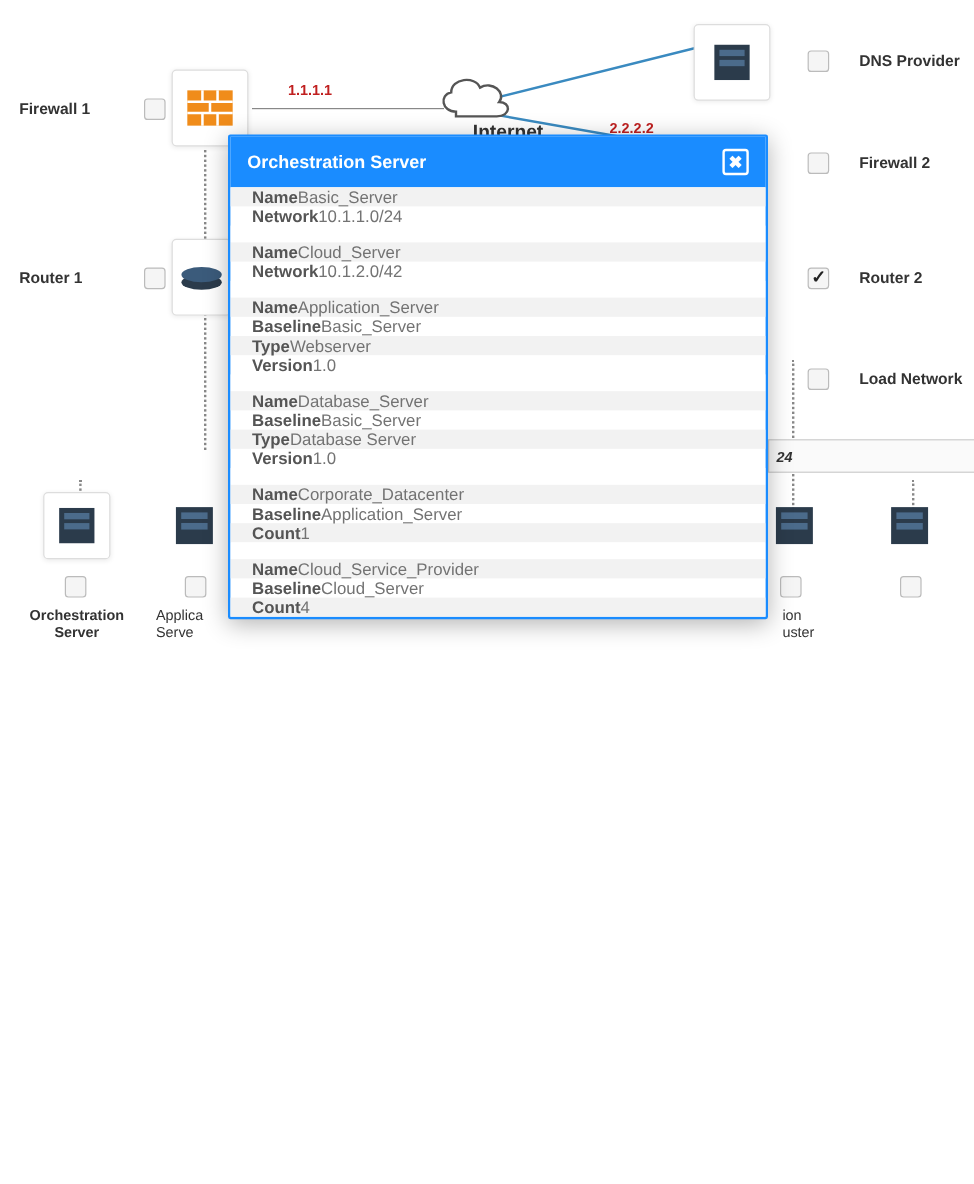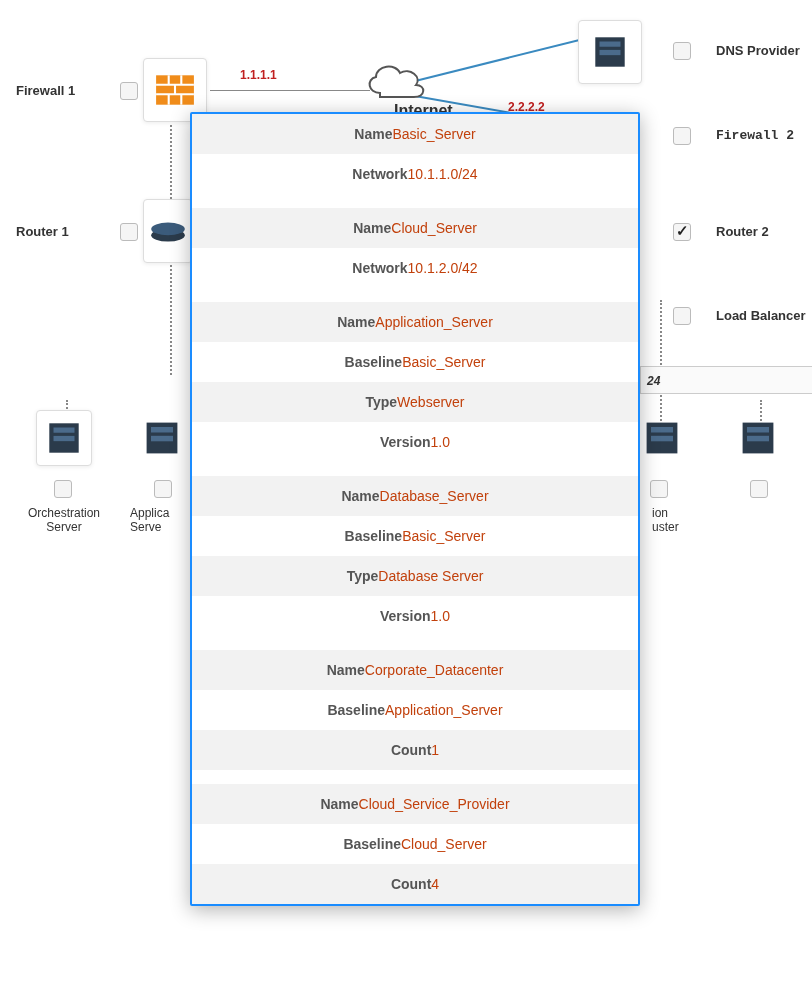--- a/index.html
+++ b/index.html
@@ -111,27 +111,27 @@
     display: flex; align-items:center; justify-content:center;
     font-size: 14px; font-weight: bold;
     cursor: pointer;
   }
   .dialog-body {
     max-height: 840px;
     overflow: hidden;
   }
   .row {
     display: flex;
-    justify-content: center;
-    padding: 12px 18px;
+    justify-content: flex-start;
+    padding: 0 18px;
     font-size: 14px;
   }
   .row.shaded { background: #f2f2f2; }
   .row .k { font-weight: bold; color: #555; }
-  .row .v { color: #c2410c; }
+  .row .v { color: #737373; }
   .gap { height: 14px; background: #fff; }
   .line {
     position: absolute;
     background: #3a8ac0;
     height: 2px;
     transform-origin: 0 0;
   }
   .line.gray { background: #888; height:1px;}
 </style>
 </head>
@@ -175,36 +175,36 @@
     <svg class="icon" viewBox="0 0 40 40">
         <rect x="6" y="6" width="28" height="28" fill="#2b3b4b"></rect>
         <rect x="10" y="10" width="20" height="5" fill="#4b6b8b"></rect>
         <rect x="10" y="18" width="20" height="5" fill="#4b6b8b"></rect>
       </svg>
   </div>
   <div class="cb" style="left:673px; top:42px;"></div>
   <span class="label" style="left:700px; top:43px;">DNS Provider</span>
 
   <div class="cb" style="left:673px; top:127px;"></div>
-  <span class="label" style="left:700px; top:128px;font-family:Liberation Mono, monospace;">Firewall 2</span>
+  <span class="label" style="left:700px; top:128px;">Firewall 2</span>
 
   <span class="label" style="left:0px; top:224px;">Router 1</span>
   <div class="cb" style="left:120px; top:223px;"></div>
   <div class="node-box" style="left:143px; top:199px; width:50px;">
     <svg class="icon" viewBox="0 0 40 40">
         <ellipse cx="20" cy="24" rx="16" ry="6" fill="#2b3b4b"></ellipse>
         <ellipse cx="20" cy="18" rx="16" ry="6" fill="#3b5b7b"></ellipse>
       </svg>
   </div>
 
   <div class="cb checked" style="left:673px; top:223px;"></div>
   <span class="label" style="left:700px; top:224px;">Router 2</span>
 
   <div class="cb" style="left:673px; top:307px;"></div>
-  <span class="label" style="left:700px; top:308px;">Load Balancer</span>
+  <span class="label" style="left:700px; top:308px;">Load Network</span>
 
   <div class="network-bar" style="left:640px; top:366px; width:202px; padding-left:6px;font-style:italic;">
     <span>24</span>
   </div>
 
   <div class="node-box" style="left:36px; top:410px; width:56px; height:56px;">
     <svg class="icon" viewBox="0 0 40 40">
         <rect x="6" y="6" width="28" height="28" fill="#2b3b4b"></rect>
         <rect x="10" y="10" width="20" height="5" fill="#4b6b8b"></rect>
         <rect x="10" y="18" width="20" height="5" fill="#4b6b8b"></rect>
@@ -230,33 +230,39 @@
         <rect x="10" y="10" width="20" height="5" fill="#4b6b8b"></rect>
         <rect x="10" y="18" width="20" height="5" fill="#4b6b8b"></rect>
       </svg>
   </div>
 
   <div class="small-cb" style="left:54px; top:480px;"></div>
   <div class="small-cb" style="left:154px; top:480px;"></div>
   <div class="small-cb" style="left:650px; top:480px;"></div>
   <div class="small-cb" style="left:750px; top:480px;"></div>
 
-  <div class="small-label" style="left:14px; top:506px;">
+  <div class="small-label" style="left:14px; top:506px;font-weight:bold;">
     <span>Orchestration</span><br><span>Server</span>
   </div>
   <div class="small-label" style="left:130px; top:506px; width:60px; text-align:left;">
     <span>Applica</span><br><span>Serve</span>
   </div>
   <div class="small-label" style="left:640px; top:506px; width:50px; text-align:left;padding-left:12px;">
     <span>ion</span><br><span>uster</span>
   </div>
 
 </div>
 
 <div class="dialog">
+  <div class="dialog-header">
+    <span>Orchestration Server</span>
+    <div class="dialog-close">
+      <span>✖</span>
+    </div>
+  </div>
   <div class="dialog-body" id="dialog-body">
 
   <div class="row shaded">
         <span class="k">Name</span>
         <span class="v">Basic_Server</span>
       </div>
       <div class="row">
         <span class="k">Network</span>
         <span class="v">10.1.1.0/24</span>
       </div>

